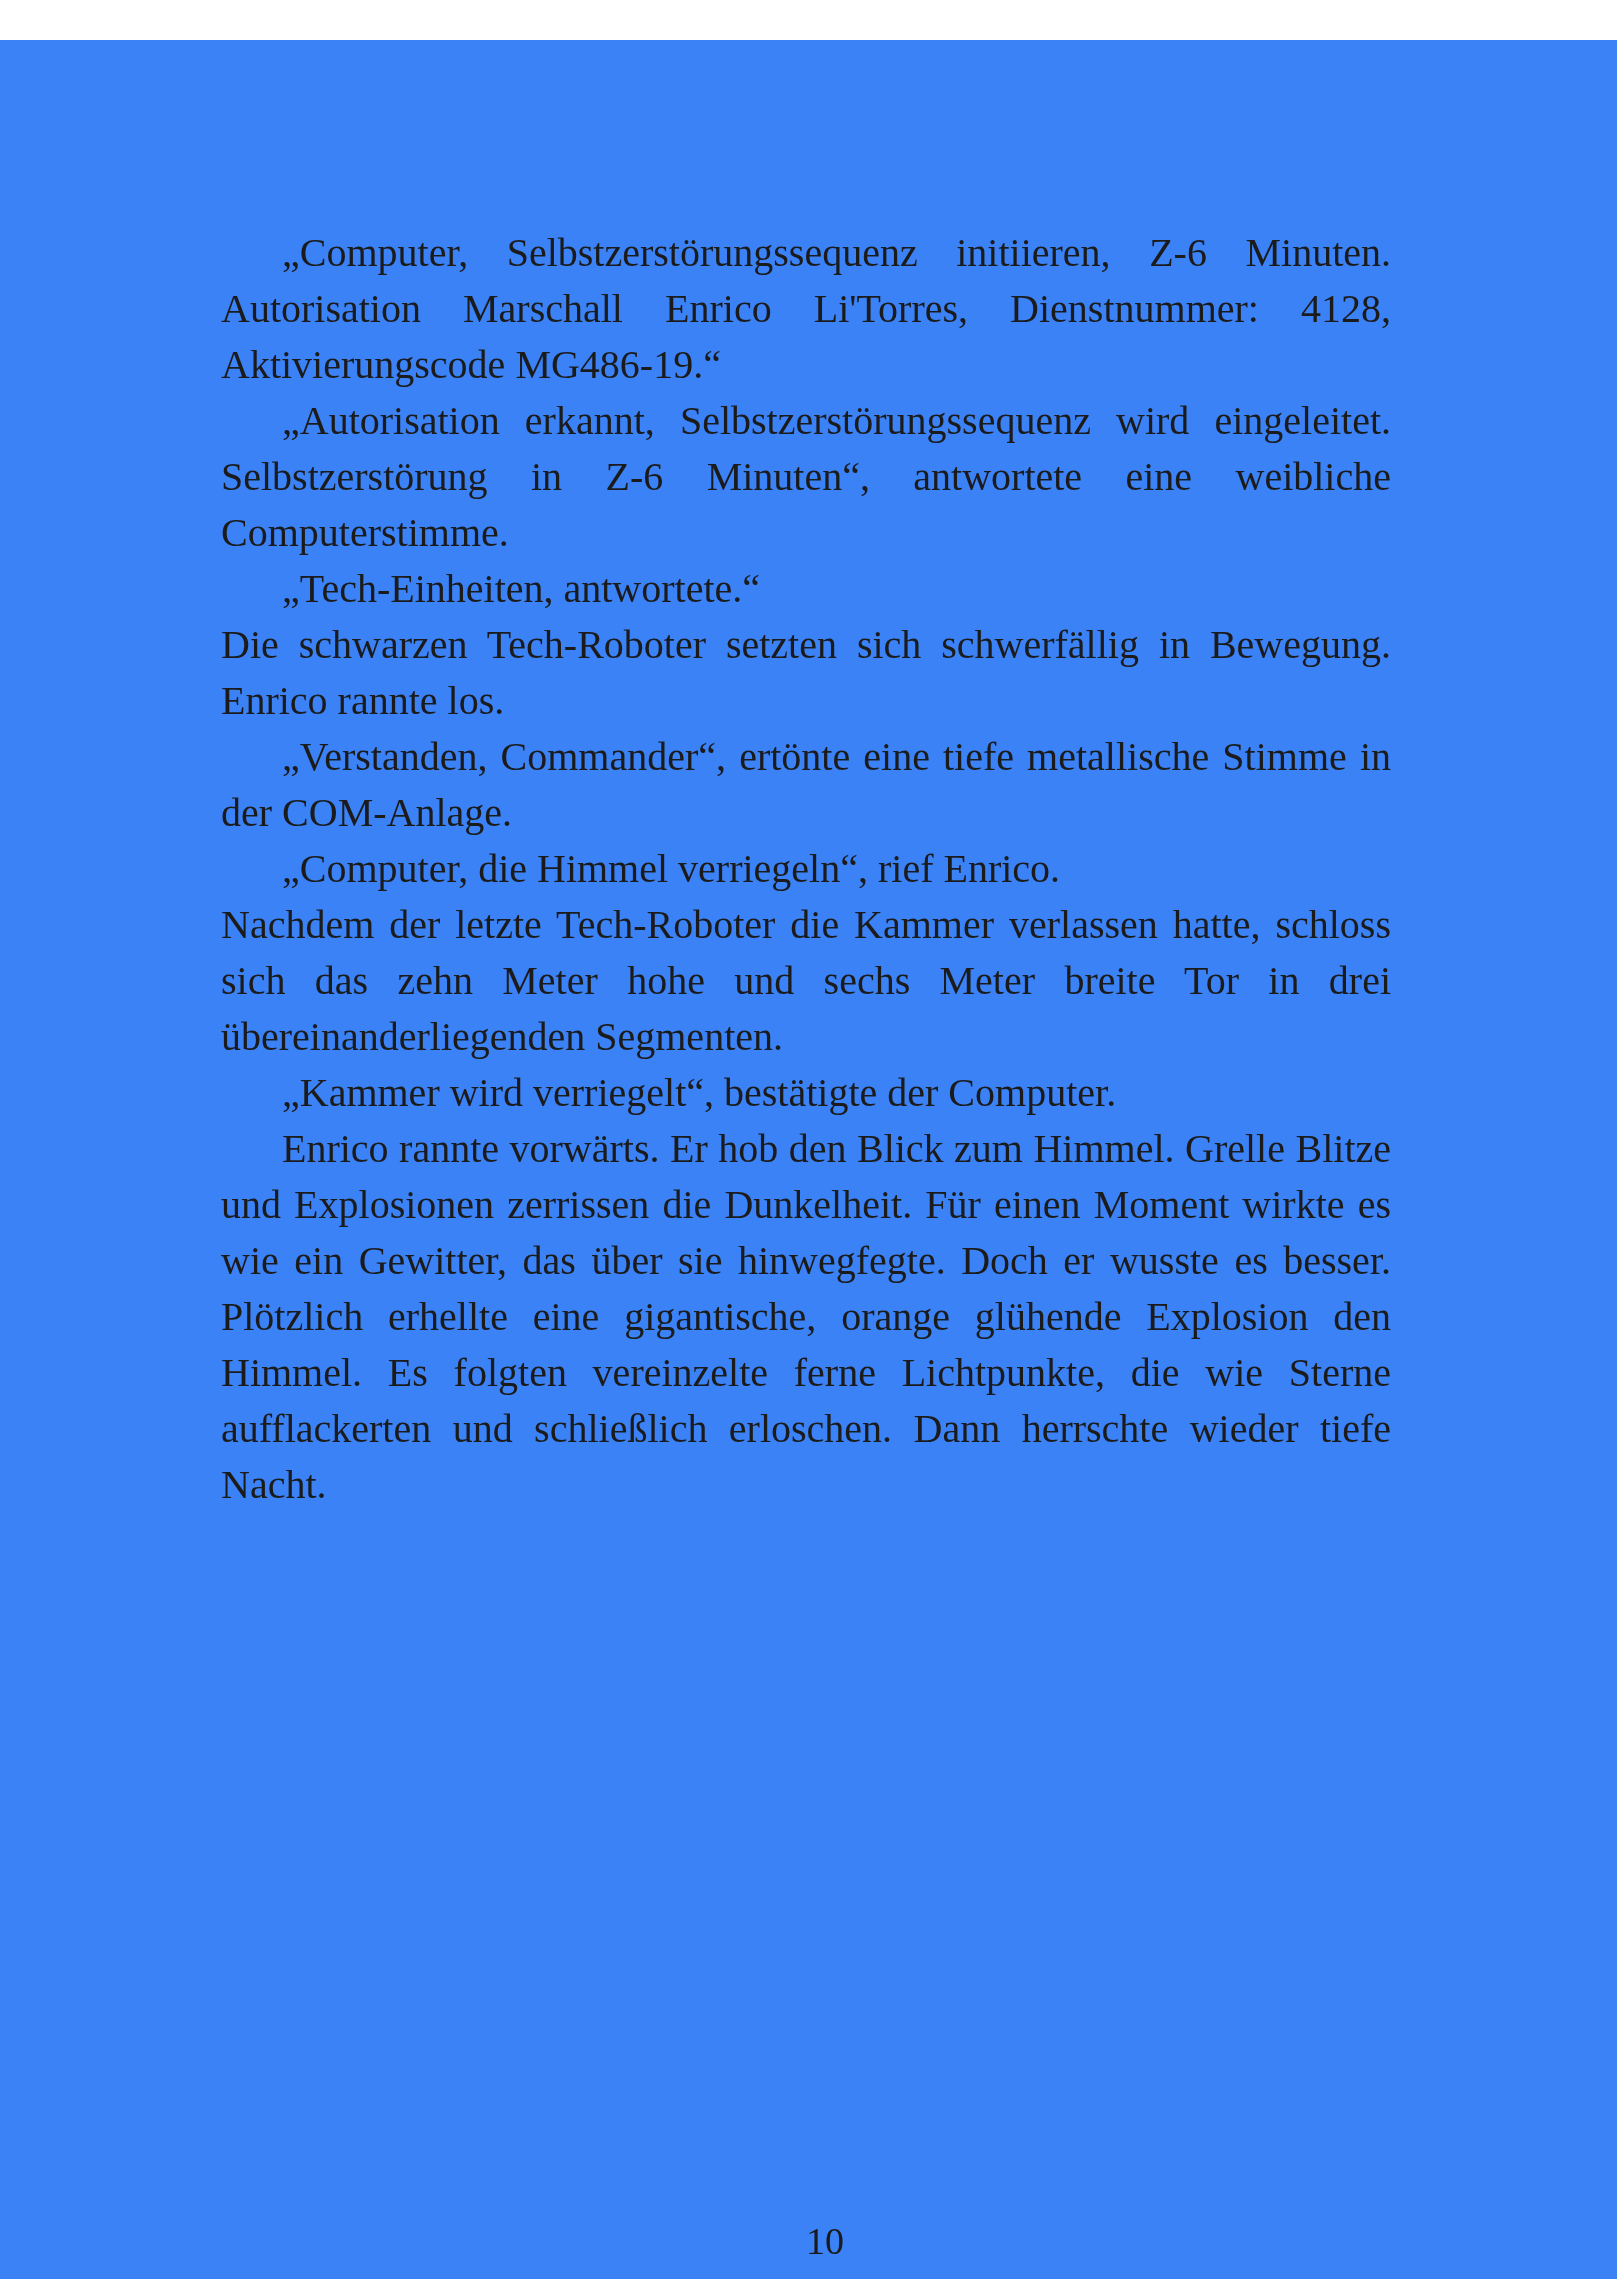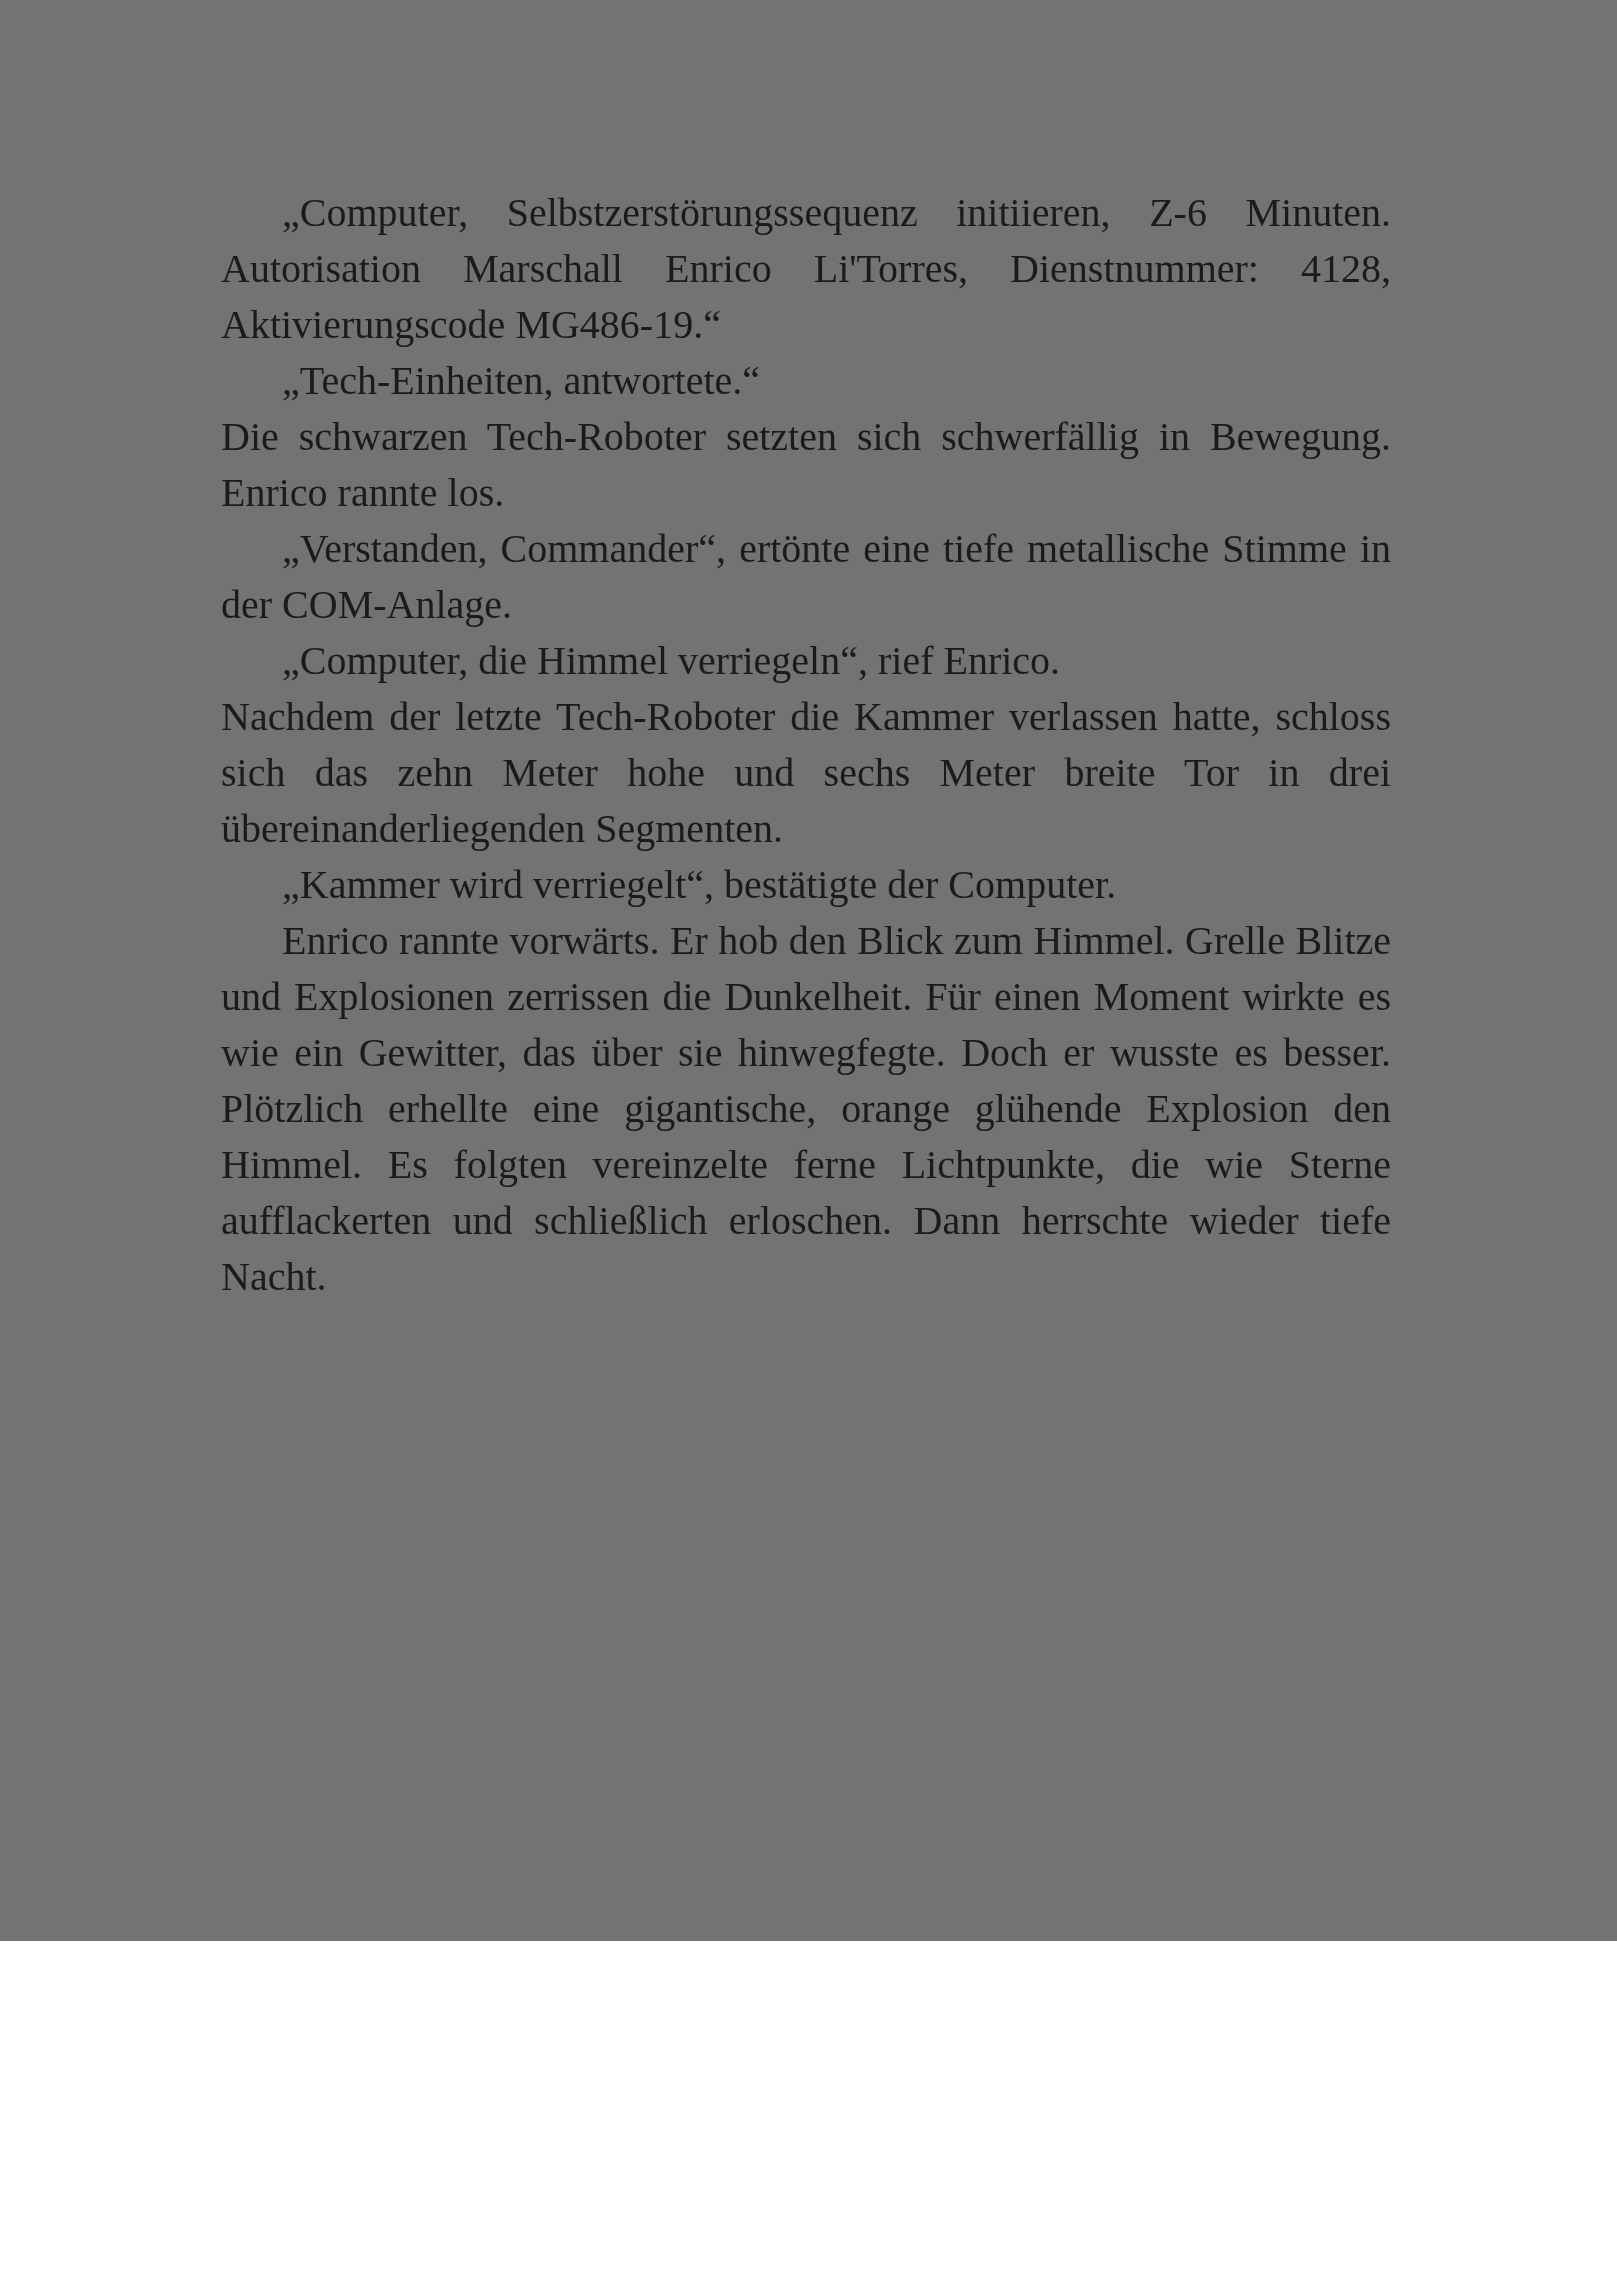--- a/index.html
+++ b/index.html
@@ -9,23 +9,24 @@
   }
   body {
     width: 1618px;
     height: 2295px;
     font-family: "Liberation Serif", "DejaVu Serif", serif;
     color: #1b1b1b;
   }
   .page {
     position: relative;
     width: 1618px;
-    height: 1941px;
-    background: #737373;
+    height: 2239px;
+    background: #3b82f6;
     overflow: hidden;
+    margin-top: 40px;
   }
   .text-block {
     position: absolute;
     left: 221px;
     top: 185px;
     width: 1170px;
     font-size: 40px;
     line-height: 56px;
     text-align: justify;
     text-justify: inter-word;
@@ -48,20 +49,21 @@
     line-height: 1;
     color: #1b1b1b;
   }
 </style>
 </head>
 <body>
 
 <div class="page">
   <div class="text-block">
     <p class="para indent">„Computer, Selbstzerstörungssequenz initiieren, Z-6 Minuten. Autorisation Marschall Enrico Li'Torres, Dienstnummer: 4128, Aktivierungscode MG486-19.“</p>
+    <p class="para indent">„Autorisation erkannt, Selbstzerstörungssequenz wird eingeleitet. Selbstzerstörung in Z-6 Minuten“, antwortete eine weibliche Computerstimme.</p>
     <p class="para indent">„Tech-Einheiten, antwortete.“</p>
     <p class="para">Die schwarzen Tech-Roboter setzten sich schwerfällig in Bewegung. Enrico rannte los.</p>
     <p class="para indent">„Verstanden, Commander“, ertönte eine tiefe metallische Stimme in der COM-Anlage.</p>
     <p class="para indent">„Computer, die Himmel verriegeln“, rief Enrico.</p>
     <p class="para">Nachdem der letzte Tech-Roboter die Kammer verlassen hatte, schloss sich das zehn Meter hohe und sechs Meter breite Tor in drei übereinanderliegenden Segmenten.</p>
     <p class="para indent">„Kammer wird verriegelt“, bestätigte der Computer.</p>
     <p class="para indent">Enrico rannte vorwärts. Er hob den Blick zum Himmel. Grelle Blitze und Explosionen zerrissen die Dunkelheit. Für einen Moment wirkte es wie ein Gewitter, das über sie hinwegfegte. Doch er wusste es besser. Plötzlich erhellte eine gigantische, orange glühende Explosion den Himmel. Es folgten vereinzelte ferne Lichtpunkte, die wie Sterne aufflackerten und schließlich erloschen. Dann herrschte wieder tiefe Nacht.</p>
   </div>
   <div class="page-number">10</div>
 </div>

